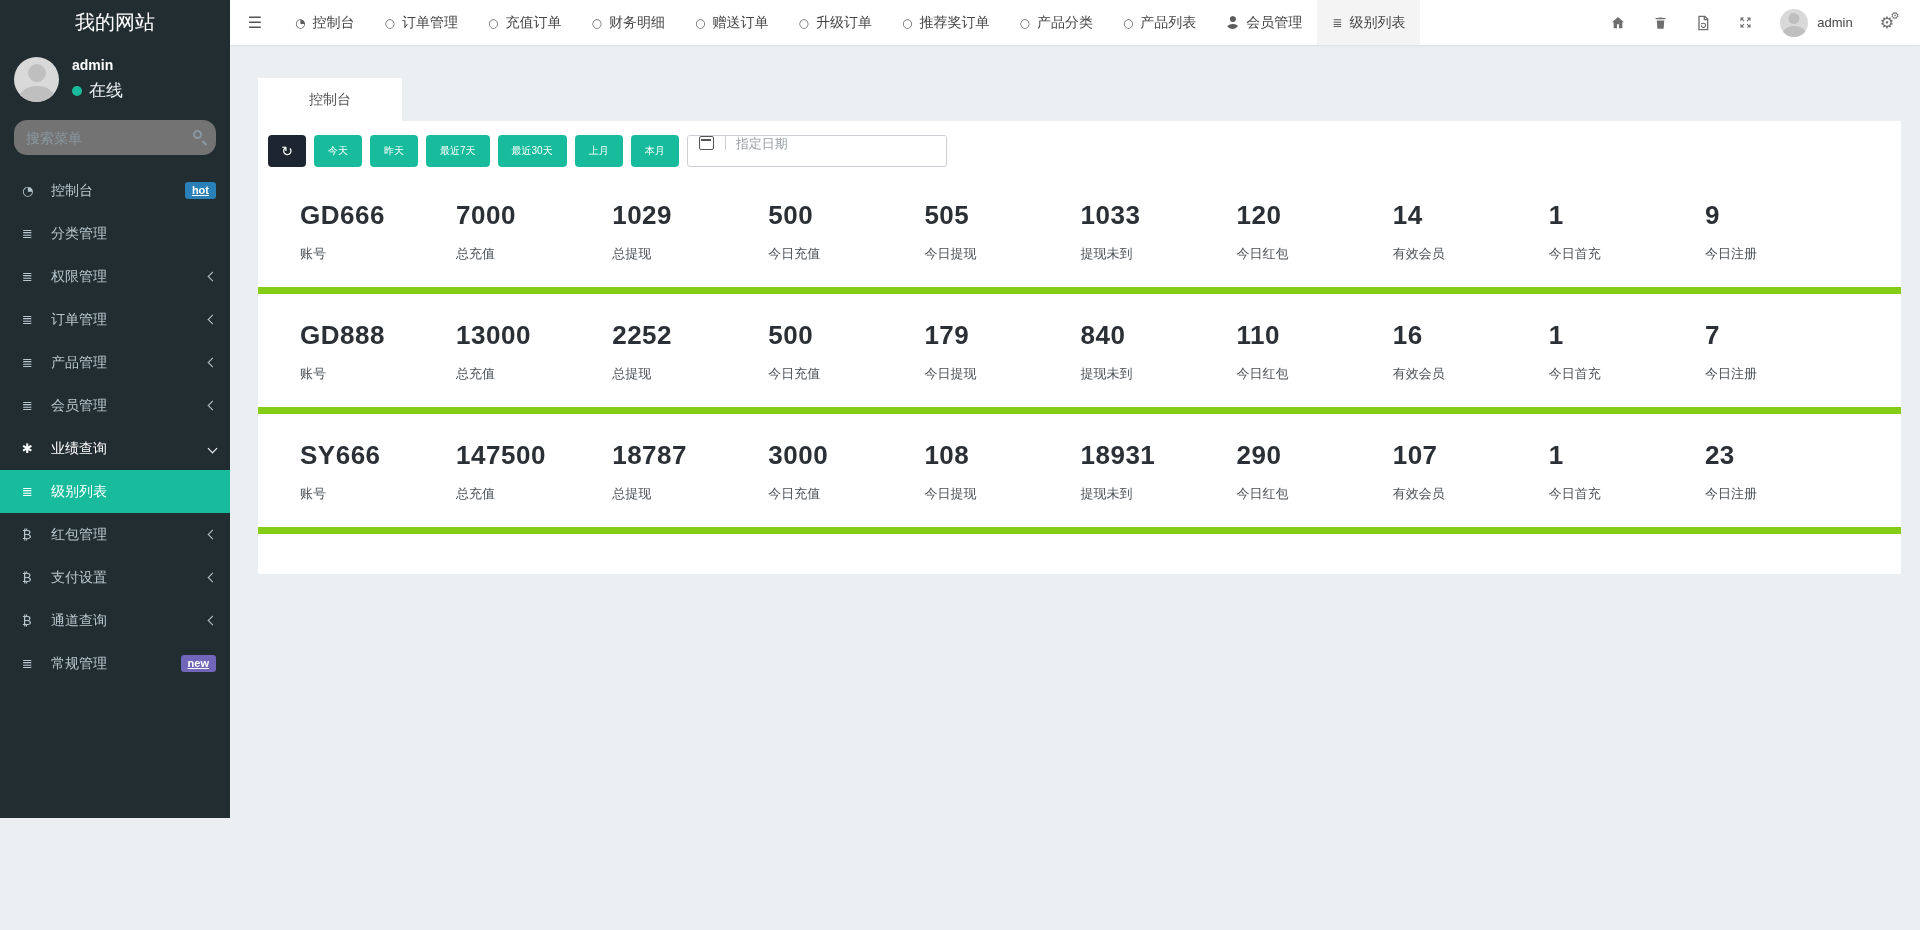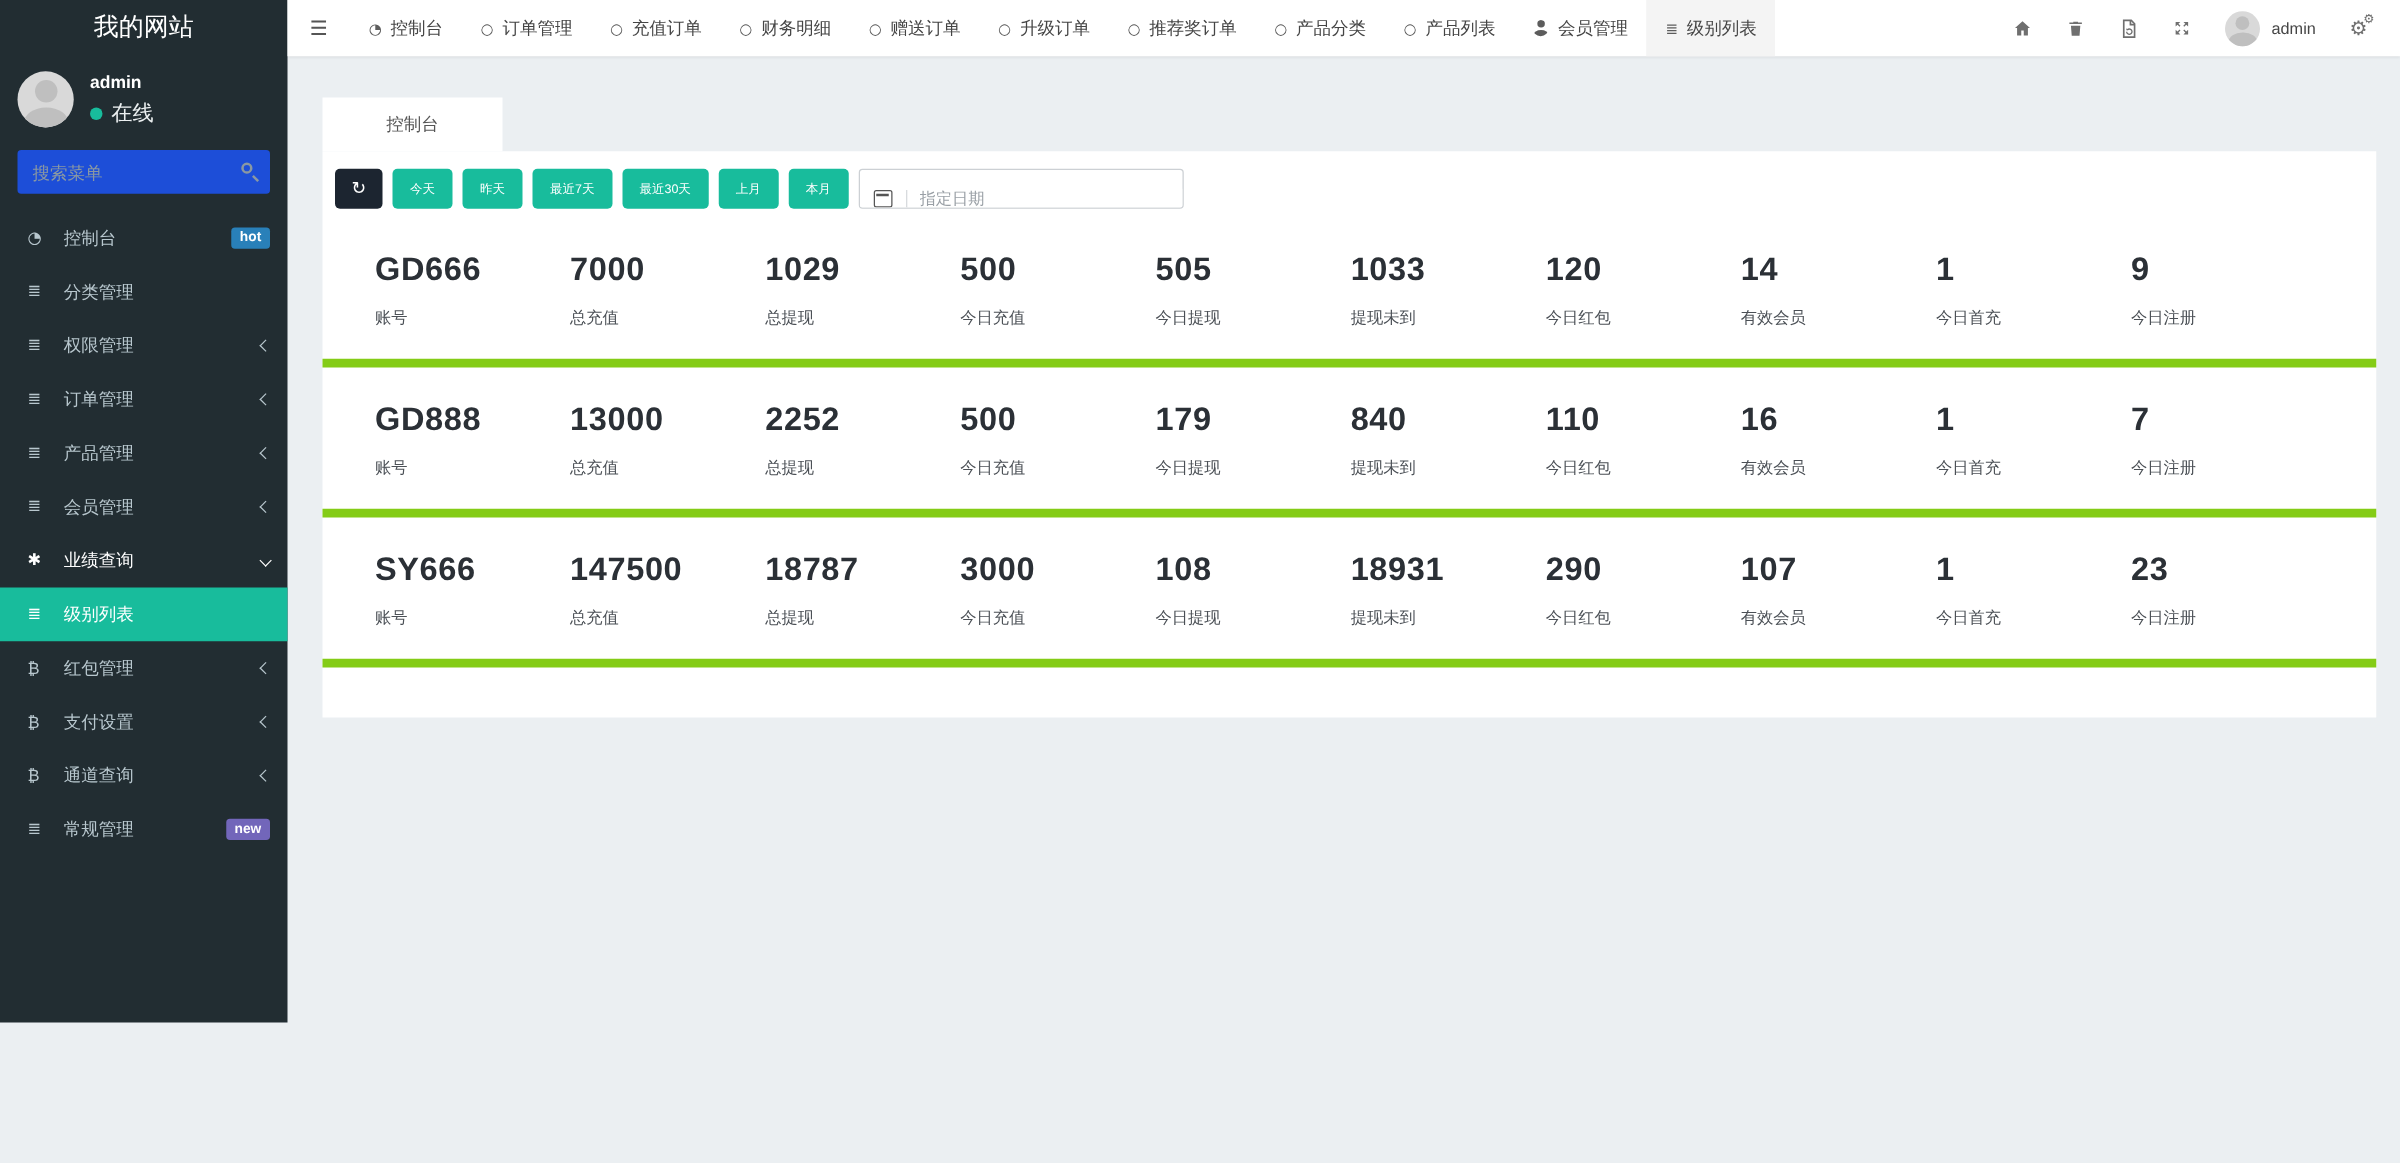--- a/index.html
+++ b/index.html
@@ -14,35 +14,35 @@
   .sil { position:relative; background:#d9d9d9; border-radius:50%; overflow:hidden; }
   .sil::before { content:""; position:absolute; top:16%; left:50%; transform:translateX(-50%);
     width:40%; height:40%; background:#bfbfbf; border-radius:50%; }
   .sil::after { content:""; position:absolute; bottom:-20%; left:50%; transform:translateX(-50%);
     width:80%; height:56%; background:#bfbfbf; border-radius:50%; }
   .avatar-lg { width:45px; height:45px; }
   .uname { color:#fff; font-weight:bold; font-size:14px; margin-bottom:6px; }
   .ustatus { font-size:17px; color:#ecf0f1; display:flex; align-items:center; gap:7px; }
   .dot { width:10px; height:10px; border-radius:50%; background:#18bc9c; display:inline-block; }
   .sidesearch { margin:4px 14px 14px 14px; position:relative; }
-  .sidesearch input { width:100%; height:35px; background:#1d4ed8; border:none; border-radius:3px;
+  .sidesearch input { width:100%; height:35px; background:#737373; border:none; border-radius:13px;
     color:#fff; font-size:14px; padding:0 34px 0 12px; outline:none; }
   .sidesearch input::placeholder { color:#8a98a2; }
   .mag { position:absolute; right:14px; top:10px; width:9px; height:9px;
     border:2px solid #8a98a2; border-radius:50%; }
   .mag::after { content:""; position:absolute; left:8px; top:8px; width:6px; height:2px;
     background:#8a98a2; transform:rotate(45deg); transform-origin:0 0; }
   .m-item { height:43px; display:flex; align-items:center; padding:0 14px 0 22px;
     font-size:14px; color:#b8c7ce; cursor:pointer; }
   .mi-icon { width:20px; margin-right:9px; font-size:13px; text-align:left;
     font-family:"DejaVu Sans",sans-serif; }
   .m-item.active { background:#18bc9c; color:#fff; }
   .m-item.expanded { color:#fff; }
   .badge { margin-left:auto; font-size:11px; font-weight:bold; color:#fff;
-    border-radius:3px; padding:2px 7px; line-height:1.2; }
+    border-radius:3px; padding:2px 7px; line-height:1.2;text-decoration:underline; }
   .b-hot { background:#2980b9; }
   .b-new { background:#7266ba; }
   .chev { margin-left:auto; width:7px; height:7px;
     border-right:1.5px solid #b8c7ce; border-bottom:1.5px solid #b8c7ce; }
   .chev-left { transform:rotate(135deg); }
   .chev-down { transform:rotate(45deg); border-color:#fff; }
 
   
   .main { flex:1; display:flex; flex-direction:column; }
   .topbar { height:45px; background:#fff; display:flex; align-items:stretch;
@@ -76,21 +76,21 @@
   .ctab { width:144px; height:43px; background:#fff; display:flex; align-items:center;
     justify-content:center; font-size:14px; color:#555; cursor:pointer; }
   .panel { background:#fff; min-height:398px; padding-bottom:40px; }
   .filters { display:flex; align-items:center; padding:14px 0 0 10px; }
   .btn { height:32px; border:none; border-radius:4px; cursor:pointer; font-size:10px;
     margin-right:8px; }
   .btn-dark { width:38px; background:#1c2530; color:#fff; font-size:14px;
     font-family:"DejaVu Sans",sans-serif; }
   .btn-green { background:#18bc9c; color:#fff; padding:0 14px; white-space:nowrap;
     font-family:"Liberation Sans","DejaVu Sans",sans-serif; }
-  .dategroup { display:flex; align-items:flex-end; height:32px; width:260px;
+  .dategroup { display:flex; align-items:flex-start; height:32px; width:260px;
     border:1px solid #ccd0d4; border-radius:3px; background:#fff; overflow:hidden; }
   .dg-addon { width:38px; display:flex; align-items:center; justify-content:center;
     border-right:1px solid #ccd0d4; cursor:pointer; background:#fff; }
   .cal-icon { width:15px; height:14px; border:1.5px solid #555; border-radius:2px; position:relative; }
   .cal-icon::before { content:""; position:absolute; top:1.5px; left:1.5px; right:1.5px;
     height:2.5px; background:#555; }
   .dategroup input { flex:1; border:none; outline:none; font-size:13px; padding:0 10px; color:#333; }
   .dategroup input::placeholder { color:#9aa0a6; }
 
   #stat-rows { padding-top:7px; }

